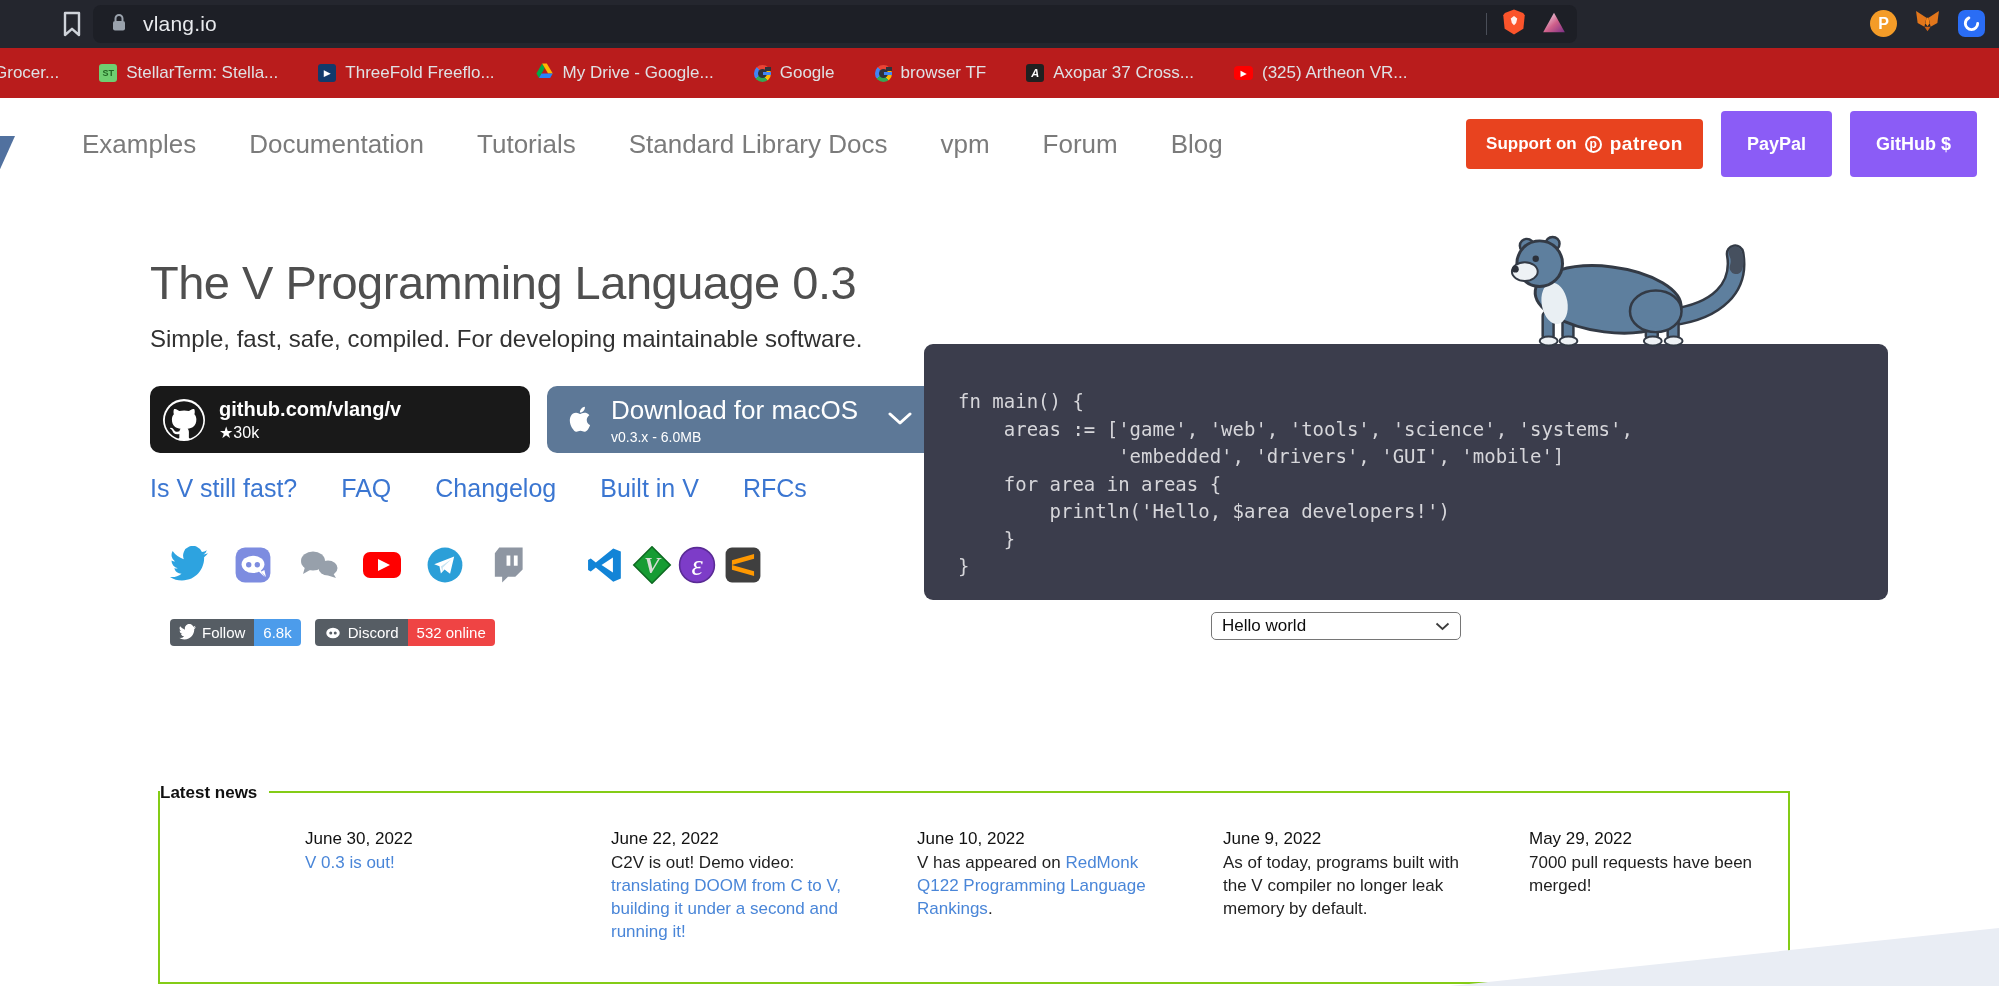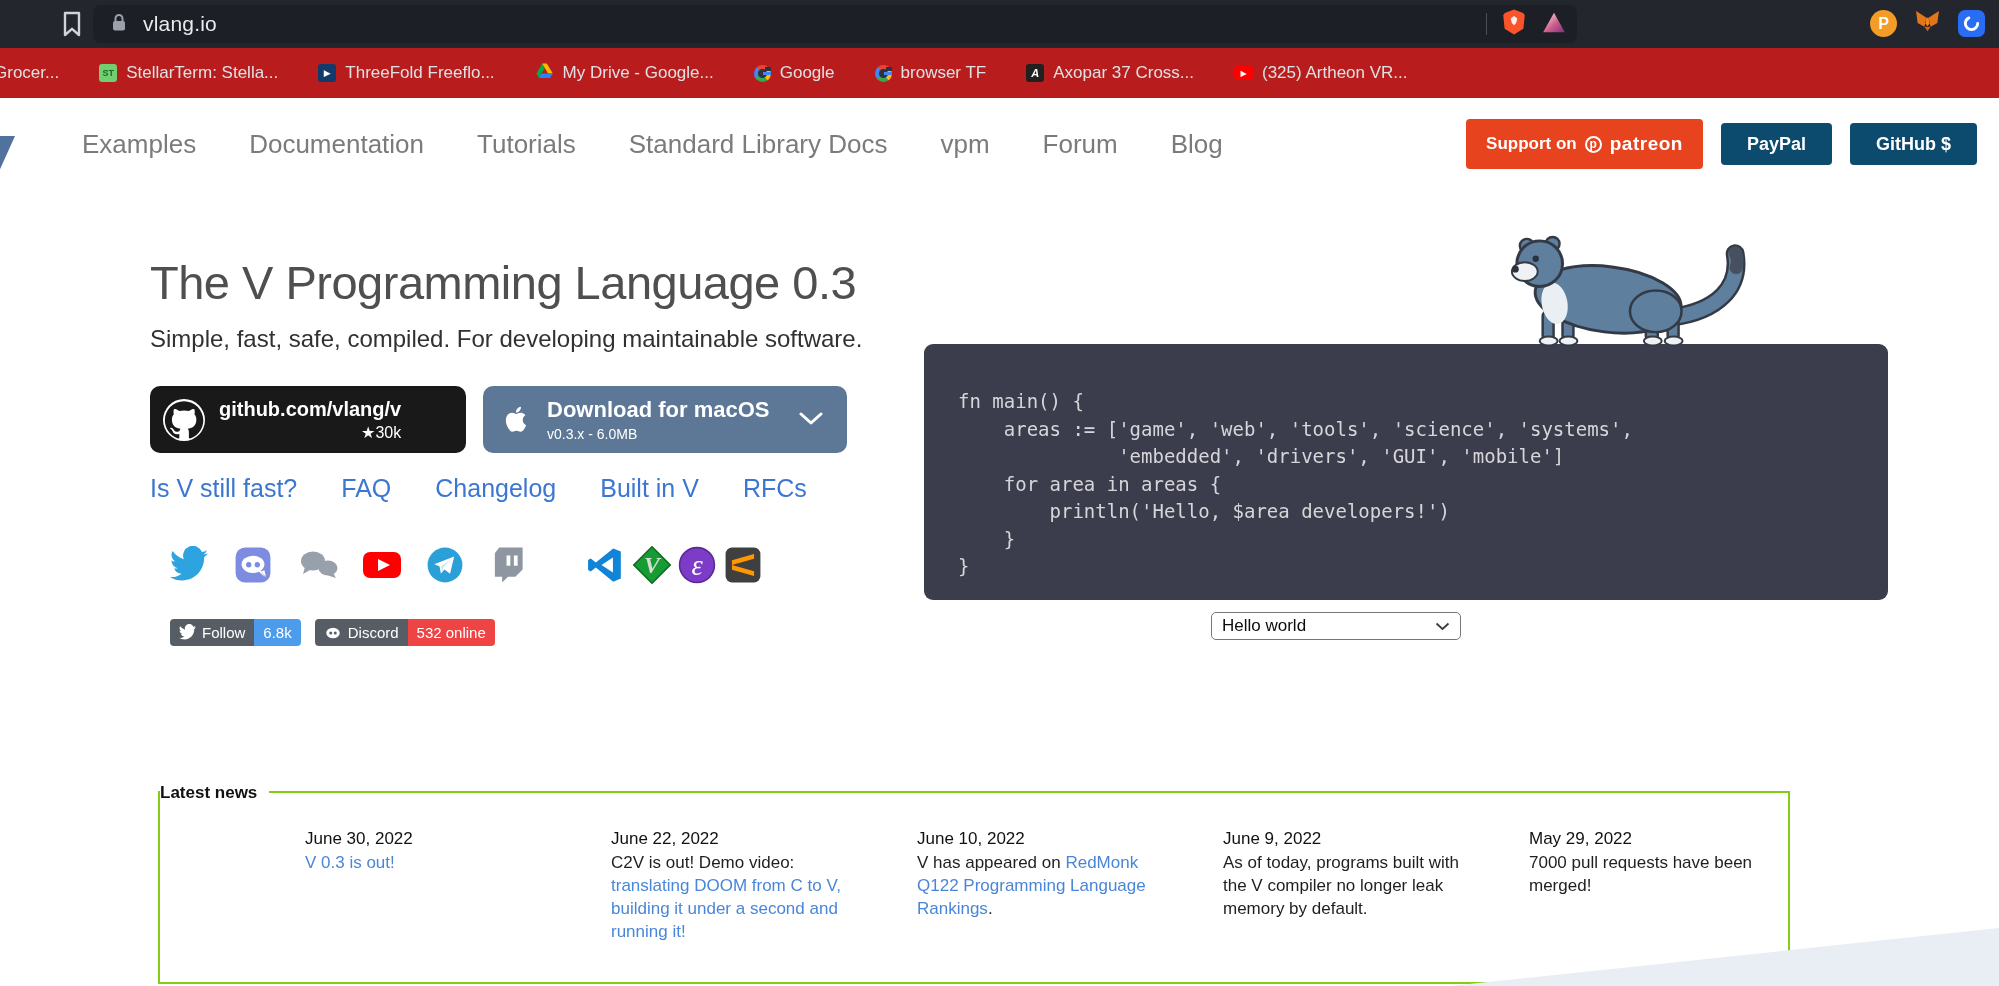--- a/index.html
+++ b/index.html
@@ -45,38 +45,38 @@
   .vlogo-edge { position:absolute; left:-13px; top:38px; }
   .nav-links { display:flex; gap:53px; margin-left:82px; }
   .nav-link { font-size:26px; color:#7b7b7b; cursor:pointer; white-space:nowrap; }
   .nav-btns { margin-left:auto; display:flex; gap:18px; margin-right:22px; align-items:center; }
   .btn-patreon { background:#e8431f; color:#fff; border:none; border-radius:4px; height:50px;
       padding:0 20px; font-size:17px; font-weight:bold; display:flex; align-items:center; gap:8px;
       font-family:"Liberation Sans",sans-serif; cursor:pointer; }
   .pat-circle { width:17px; height:17px; border:2px solid #fff; border-radius:50%; font-size:12px;
       display:flex; align-items:center; justify-content:center; font-weight:bold; }
   .pat-brand { font-size:19px; font-weight:600; letter-spacing:.5px; text-transform:lowercase; }
-  .btn-blue { background:#0c4a6e; color:#fff; border:none; border-radius:4px; height:42px;
+  .btn-blue { background:#8b5cf6; color:#fff; border:none; border-radius:4px; height:66px;
       padding:0 26px; font-size:18px; font-weight:bold; font-family:"Liberation Sans",sans-serif; cursor:pointer; }
 
   
   .hero-title { position:absolute; left:150px; top:255px; font-size:47px; color:#4f4f4f; letter-spacing:-.5px; }
   .hero-sub { position:absolute; left:150px; top:325px; font-size:24px; color:#313131; }
   .btn-row { position:absolute; left:150px; top:386px; display:flex; gap:17px; }
-  .gh-btn { width:316px; height:67px; background:#191919; border-radius:10px; display:flex;
-      align-items:center; padding-left:13px; cursor:pointer;text-align:right; }
+  .gh-btn { width:380px; height:67px; background:#191919; border-radius:10px; display:flex;
+      align-items:center; padding-left:13px; cursor:pointer; }
   .gh-circle { width:42px; height:42px; background:#fff; border-radius:50%; display:flex;
       align-items:center; justify-content:center; }
   .gh-texts { margin-left:14px; color:#fff; }
   .gh-line1 { font-size:20px; font-weight:bold; }
   .gh-line2 { font-size:16px; margin-top:2px; }
   .mac-btn { height:67px; background:#5d7897; border-radius:10px; display:flex; align-items:center;
       padding:0 24px 0 18px; cursor:pointer; }
   .mac-texts { margin-left:16px; color:#fff; }
-  .mac-line1 { font-size:22px;font-weight:bold; }
+  .mac-line1 { font-size:26px; }
   .mac-line2 { font-size:14px; margin-top:3px; }
   .mac-chev { margin-left:30px; }
   .quick-links { position:absolute; left:150px; top:474px; display:flex; gap:44px; }
   .quick-link { font-size:25px; color:#3b76d1; cursor:pointer; white-space:nowrap; }
 
   .social-row { position:absolute; left:170px; top:546px; display:flex; align-items:center; gap:26px; }
   .editor-group { display:flex; align-items:center; gap:8px; margin-left:32px; }
   .soc { width:38px; height:38px; cursor:pointer; }
 
   .badges-row { position:absolute; left:170px; top:619px; display:flex; gap:14px; }

